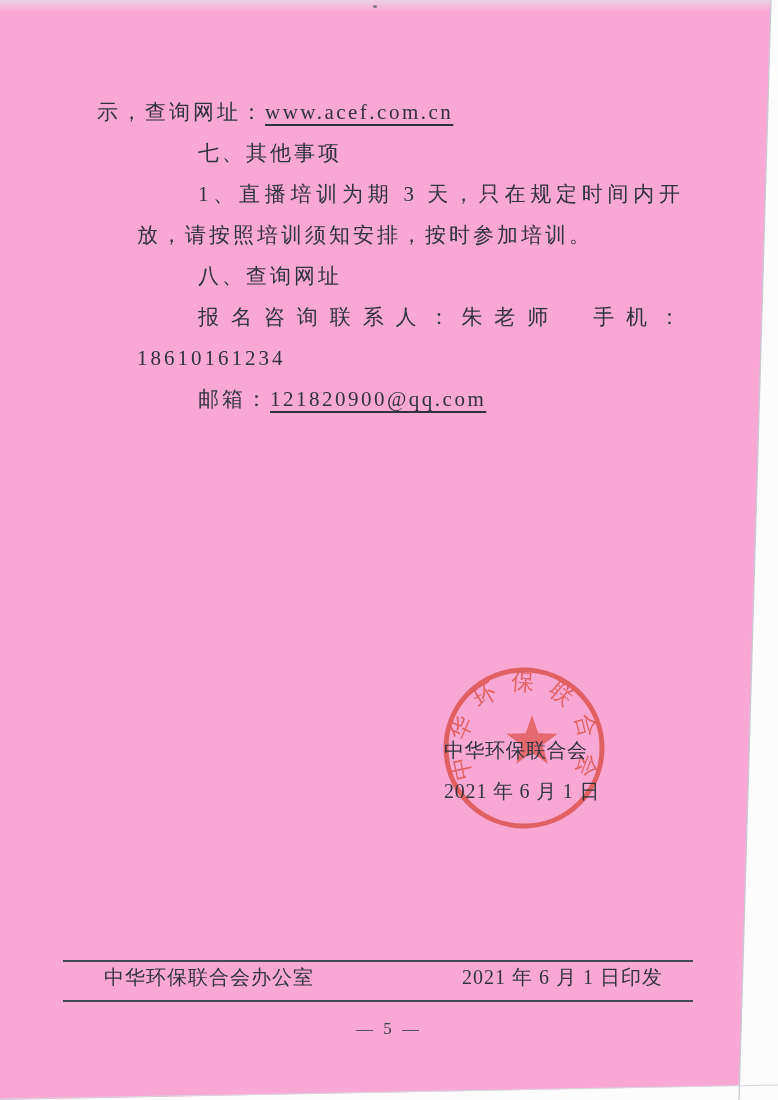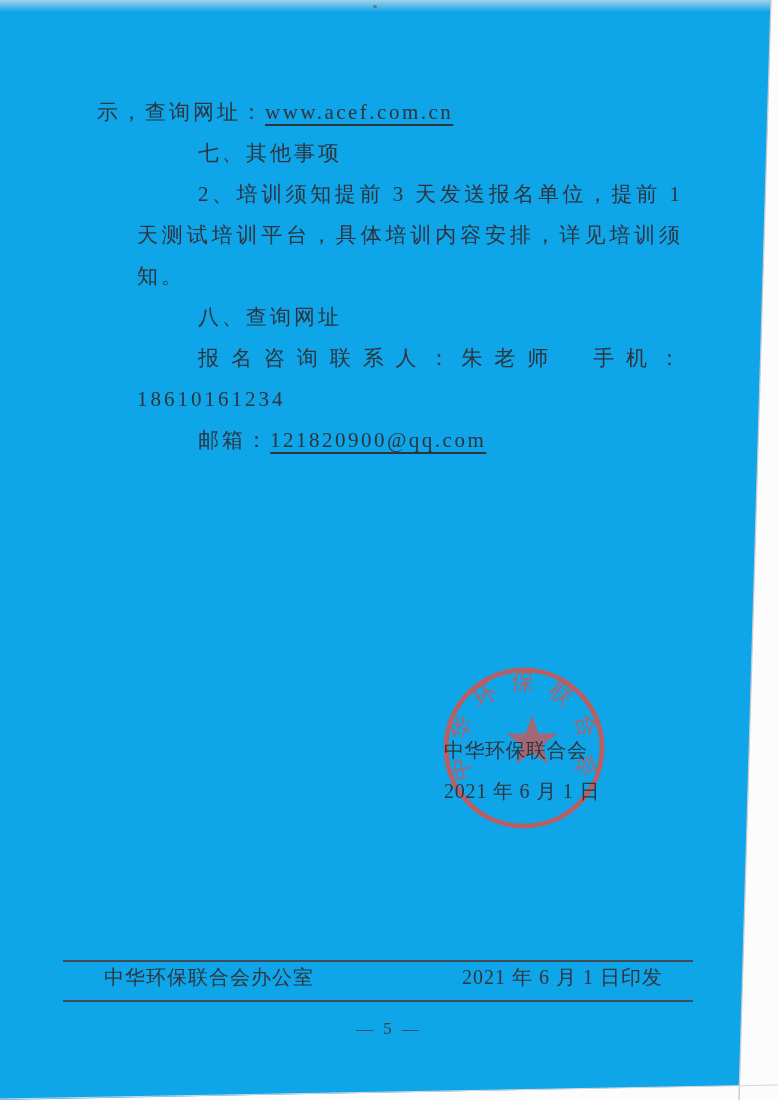--- a/index.html
+++ b/index.html
@@ -4,21 +4,21 @@
 <style>
   html, body {
     margin: 0;
     padding: 0;
     background: #fcfcfd;
   }
   .page {
     position: relative;
     width: 778px;
     height: 1100px;
-    background: #0ea5e9;
+    background: #f9a8d4;
     overflow: hidden;
     font-family: "Liberation Serif", "DejaVu Serif", serif;
     color: #2f333c;
   }
   .scan-top-shade {
     position: absolute;
     left: 0; top: 0;
     width: 100%; height: 12px;
     background: linear-gradient(#e3e5ea, rgba(238,240,247,0));
     opacity: 0.7;
@@ -124,21 +124,21 @@
 <body>
 
 <div class="page">
 
   <div class="scan-top-shade"></div>
   <div class="speck"></div>
 
   <div class="body-text">
     <p><span>示，查询网址：</span><span class="u latin">www.acef.com.cn</span></p>
     <p class="indent">七、其他事项</p>
-    <p class="indent">2、培训须知提前 3 天发送报名单位，提前 1 天测试培训平台，具体培训内容安排，详见培训须知。</p>
+    <p class="indent">1、直播培训为期 3 天，只在规定时间内开放，请按照培训须知安排，按时参加培训。</p>
     <p class="indent">八、查询网址</p>
     <p class="indent">报名咨询联系人：朱老师　手机：18610161234</p>
     <p class="indent"><span>邮箱：</span><span class="u latin">121820900@qq.com</span></p>
   </div>
 
   <svg class="seal" width="220" height="220" viewBox="0 0 220 220">
     <circle cx="110" cy="110" r="78" fill="none" stroke="#dc5048" stroke-width="5" opacity="0.82"></circle>
     <defs>
       <path id="sealArc" d="M 59.8 139 A 58 58 0 1 1 160.2 139" fill="none"></path>
     </defs>

